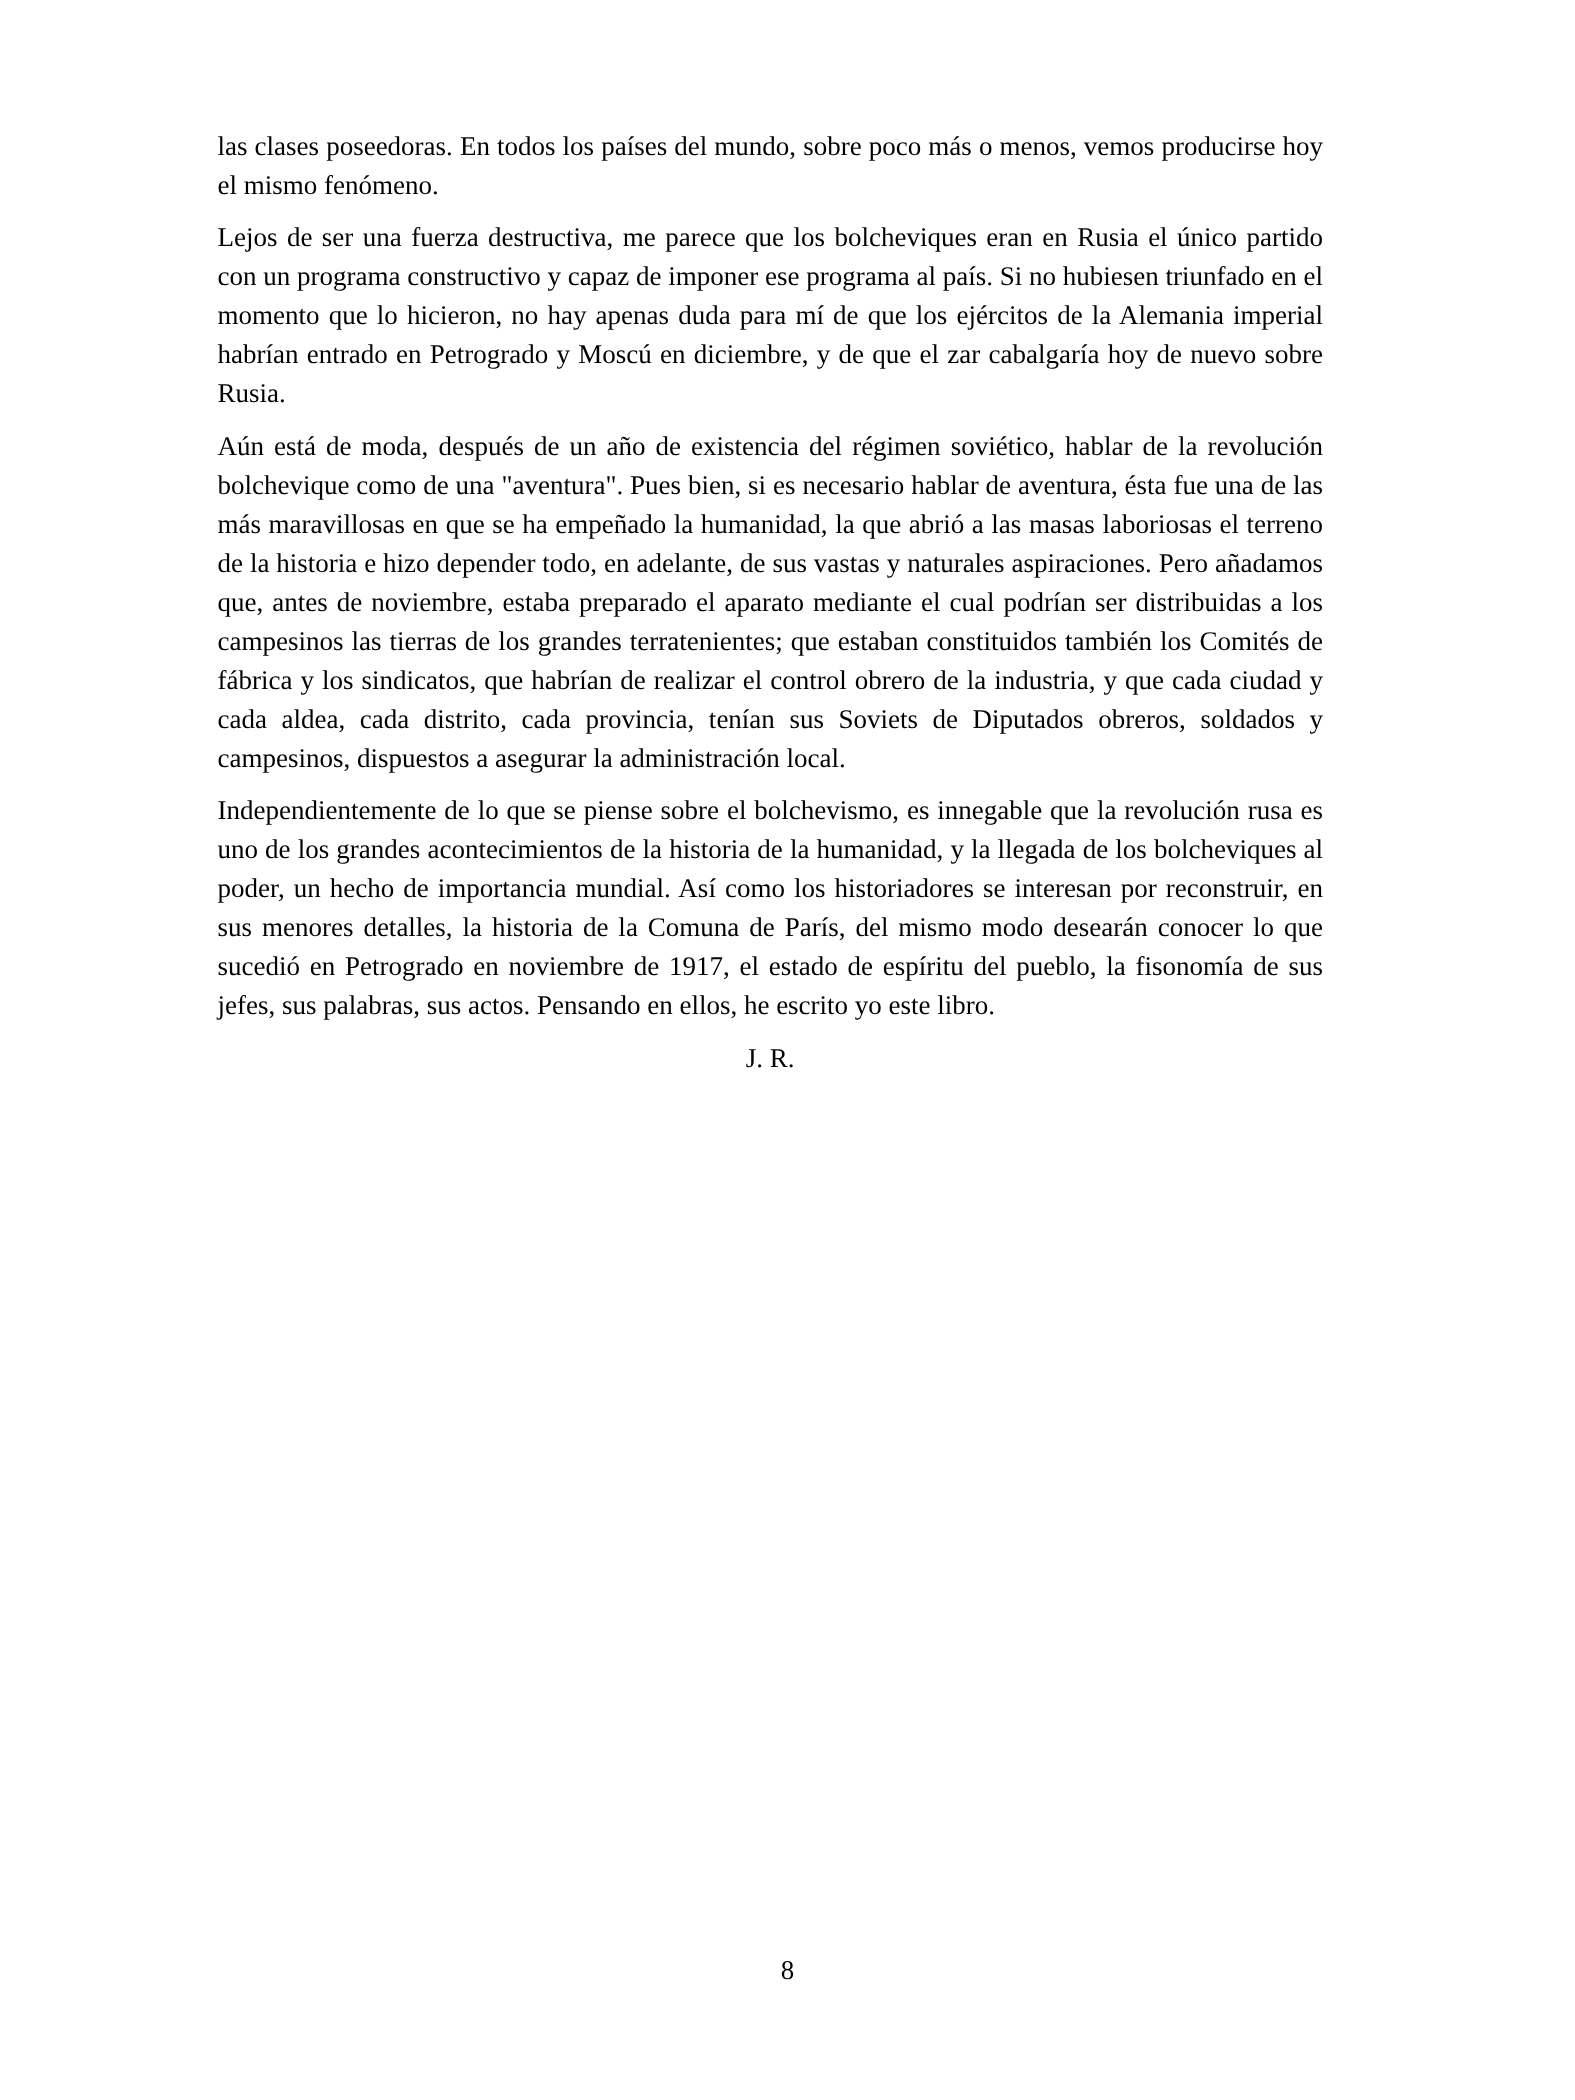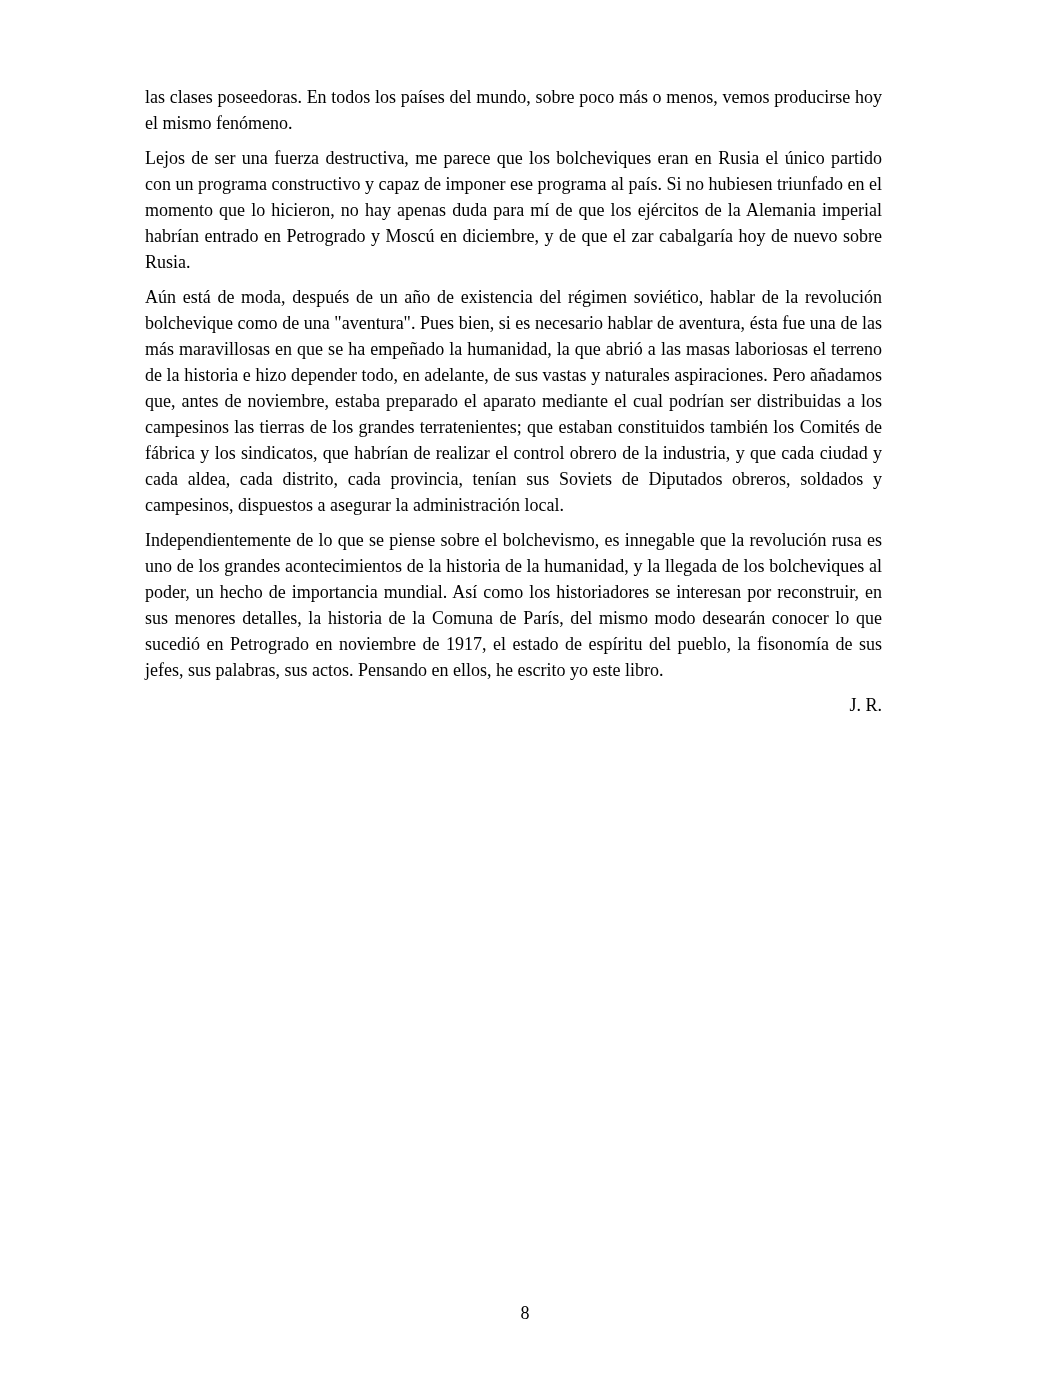--- a/index.html
+++ b/index.html
@@ -27,21 +27,21 @@
     width: 737px;
   }
   .text-block p {
     margin: 0 0 9px 0;
     font-size: 18px;
     line-height: 26px;
     text-align: justify;
     text-justify: inter-word;
   }
   .text-block p.short-line {
-    text-align: right;
+    text-align: center;
   }
   .page-number {
     position: absolute;
     left: 0;
     top: 1300px;
     width: 100%;
     text-align: center;
     font-size: 18px;
     line-height: 26px;
   }

